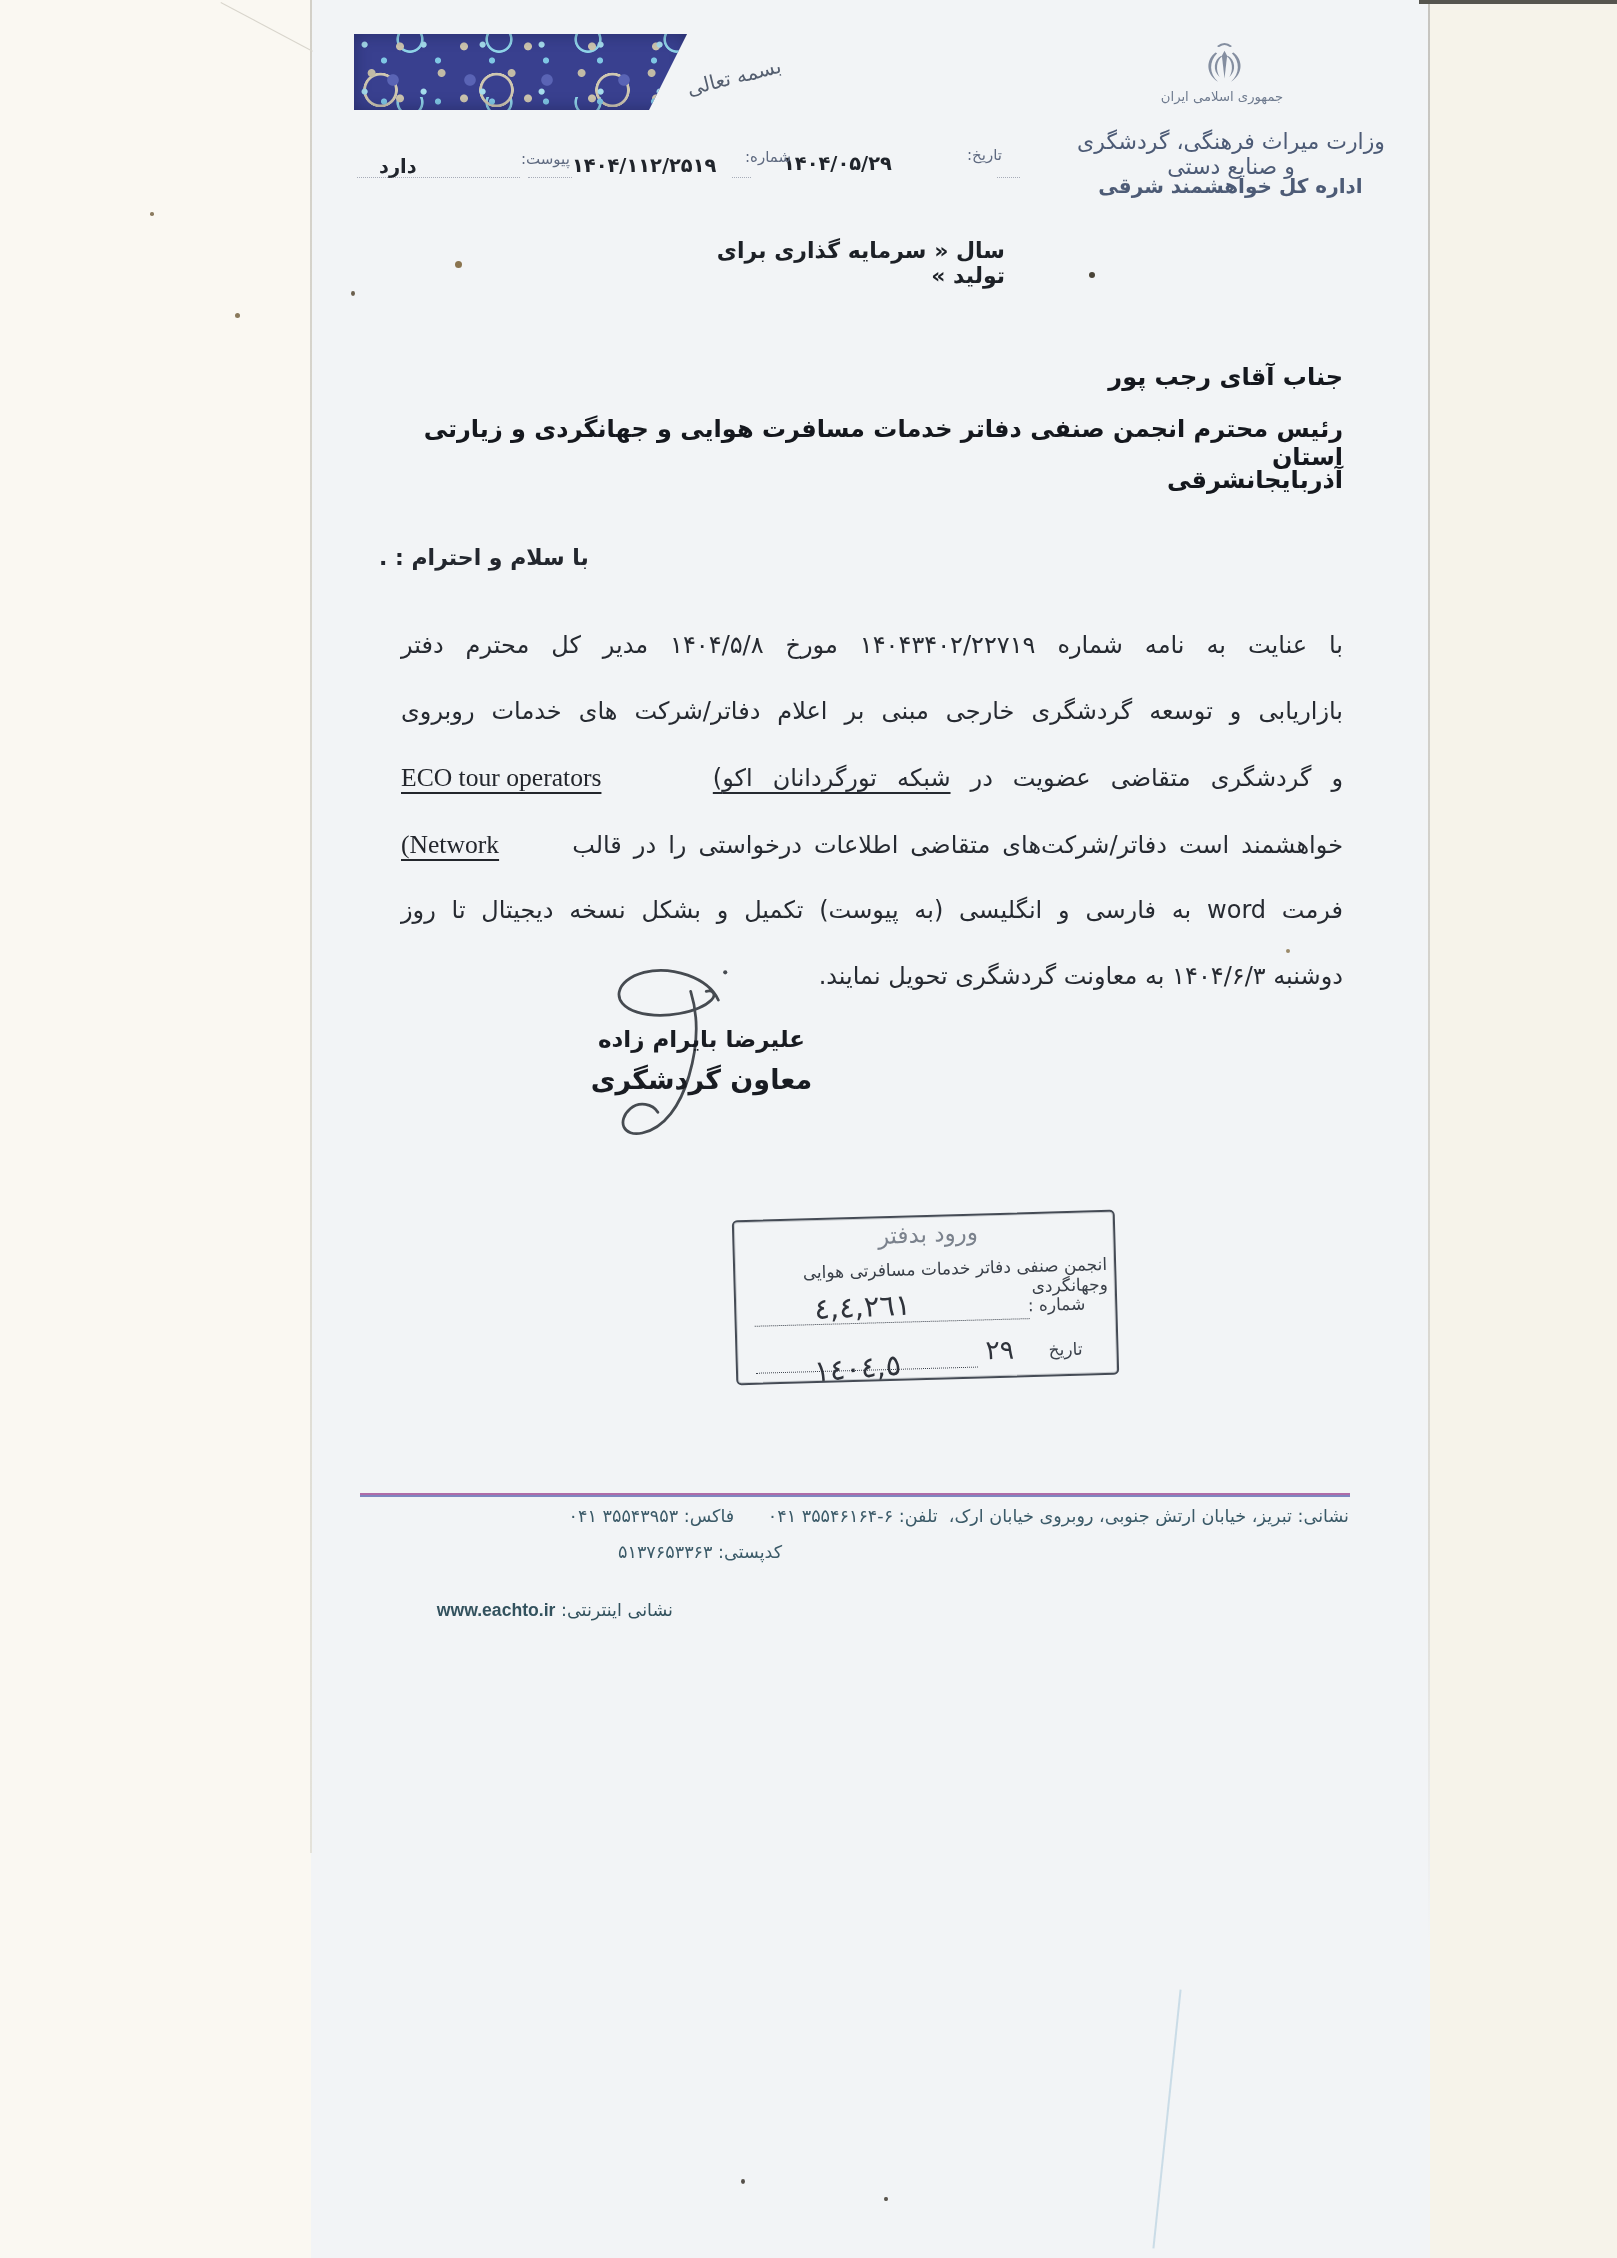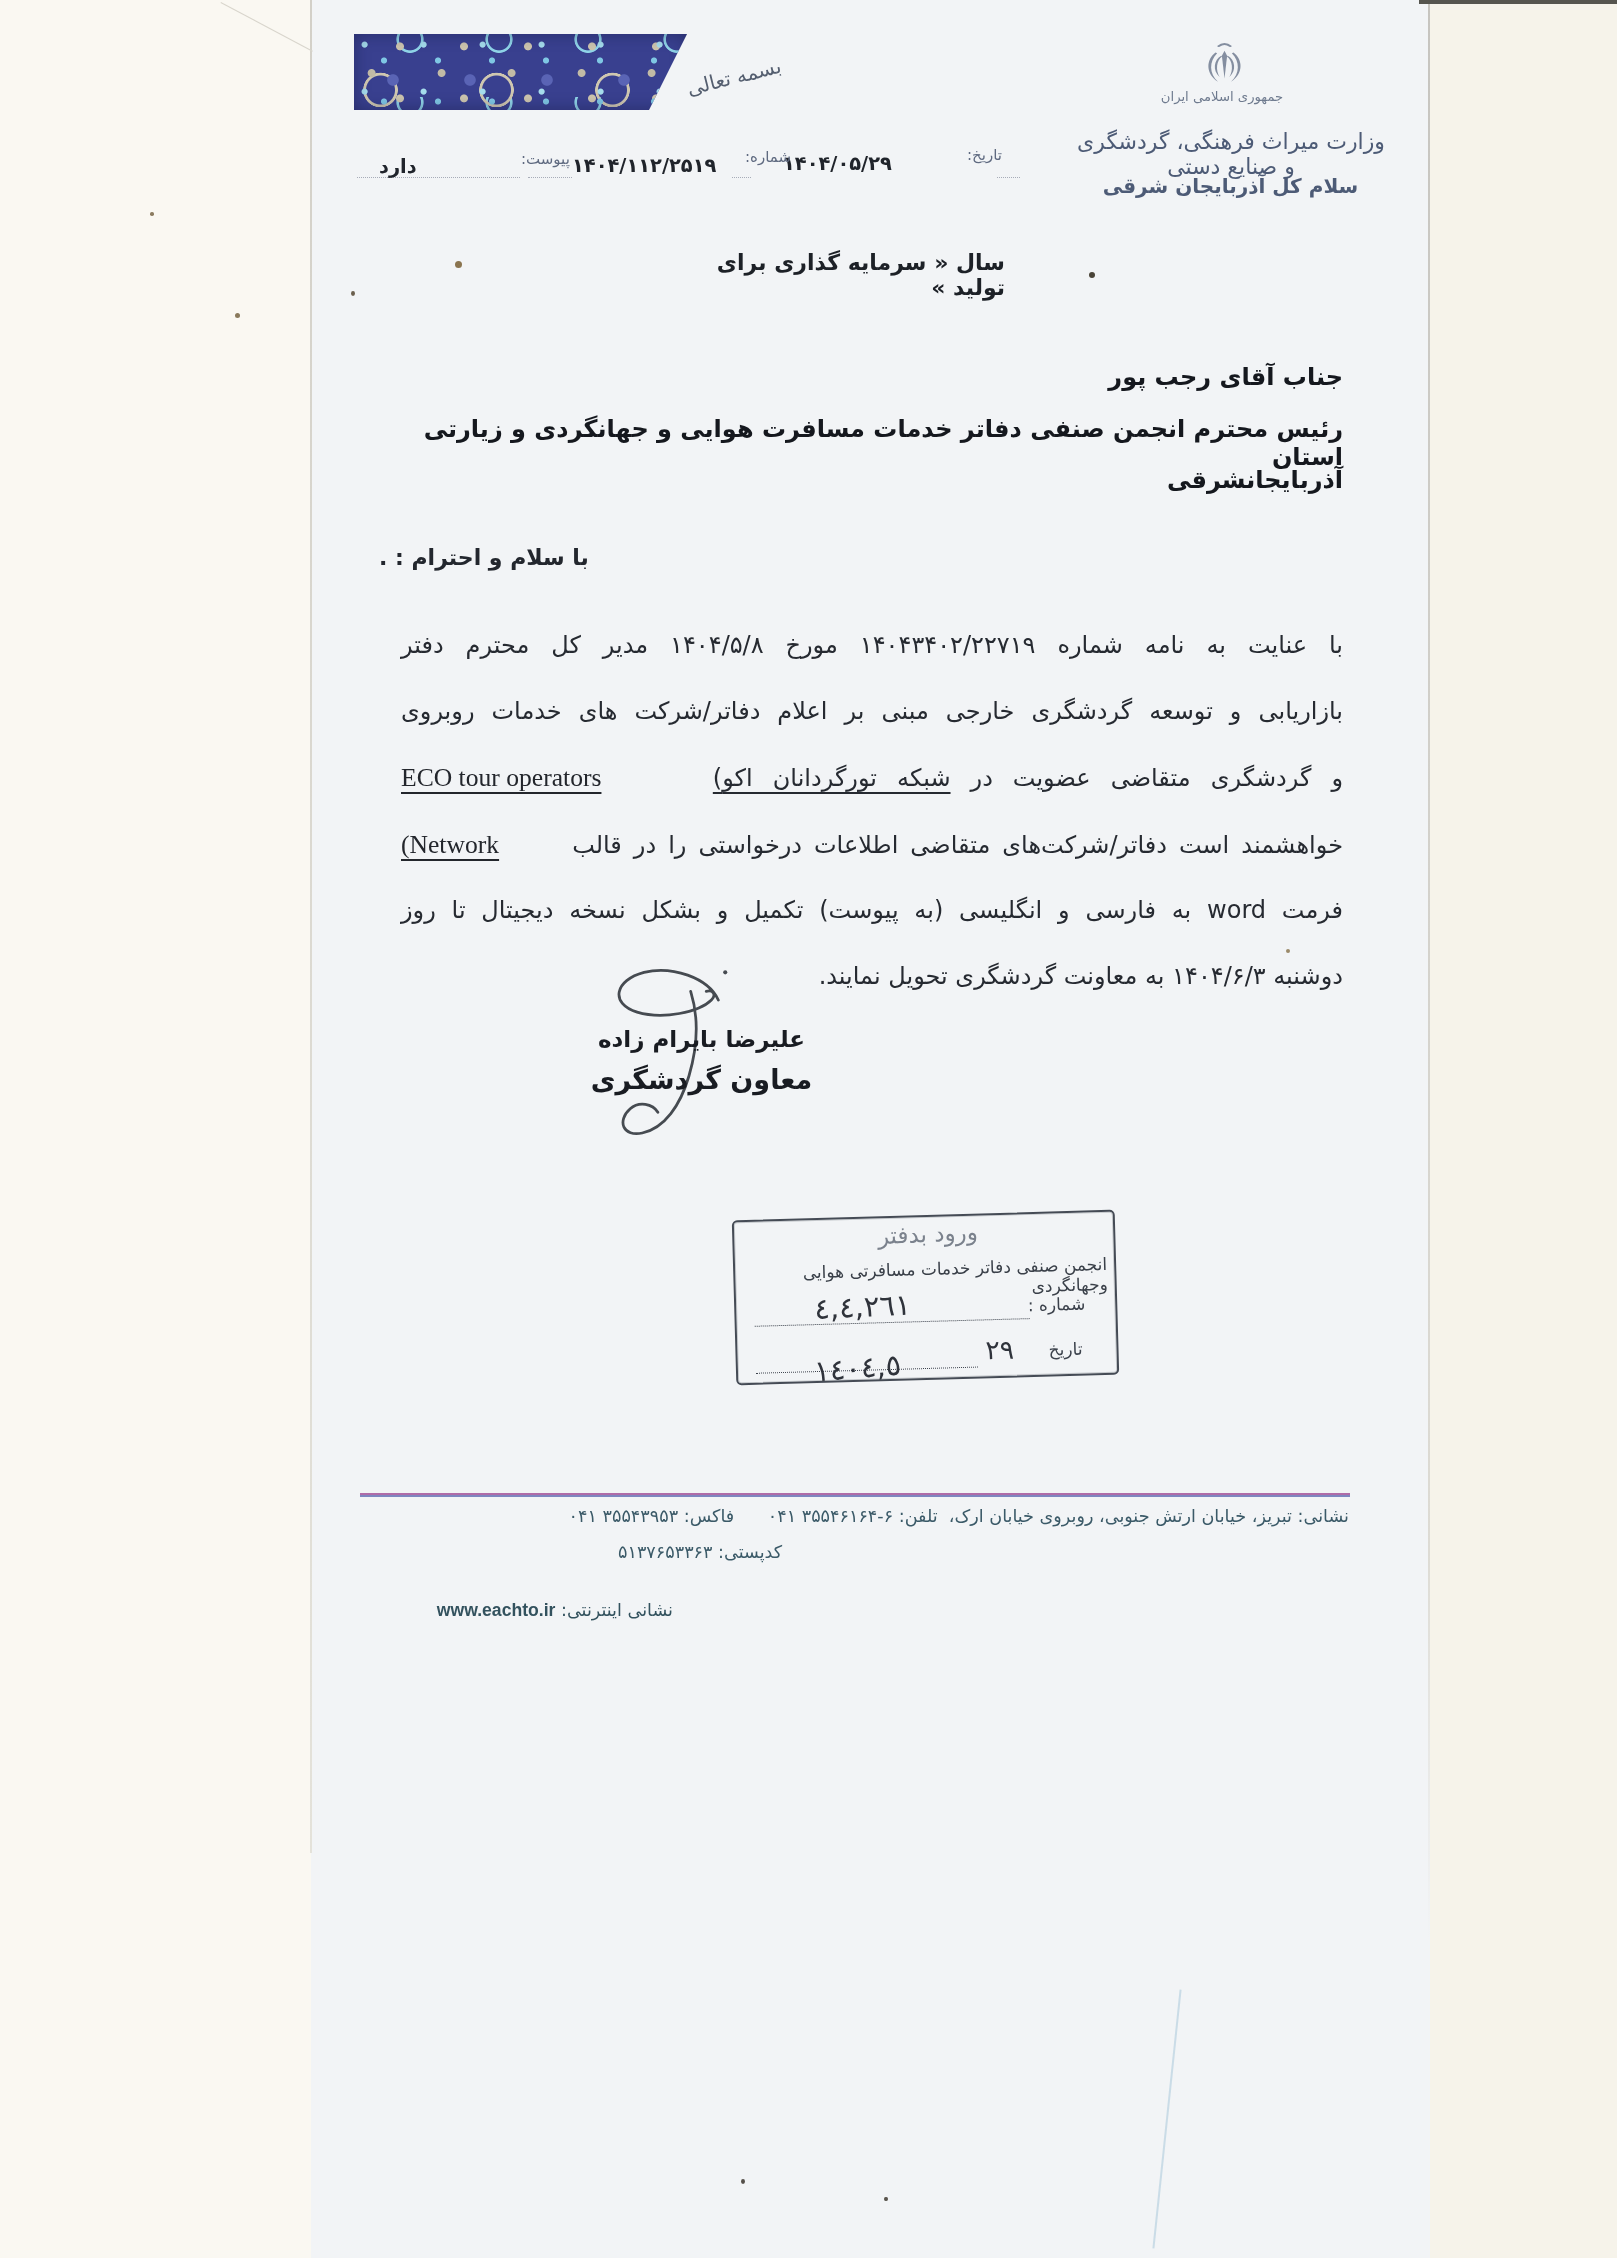--- a/index.html
+++ b/index.html
@@ -35,21 +35,21 @@
              text-align:center;}
   .gov-line{left:1134px;top:89px;width:176px;text-align:center;font-size:13.2px;color:#6e7a8e;}
   .ministry{left:1072px;top:129px;width:318px;text-align:center;font-size:22px;font-weight:400;color:#4d5b76;}
   .office{left:1098px;top:174px;width:265px;text-align:center;font-size:20px;font-weight:600;color:#4d5b76;}
   
   .meta-label{font-size:15px;color:#5f6a80;}
   .meta-value{font-size:19.4px;font-weight:bold;color:#20242b;letter-spacing:0.9px;direction:ltr;}
   .leader{border-bottom:1.8px dotted #a7acb8;height:0.9px;}
   
   .rtl{direction:rtl;}
-  .slogan{left:672px;top:250px;width:333px;text-align:right;font-size:22px;font-weight:bold;color:#1d2127;}
+  .slogan{left:672px;top:238px;width:333px;text-align:right;font-size:22px;font-weight:bold;color:#1d2127;}
   .recip{left:379px;width:964px;text-align:right;font-size:24px;font-weight:bold;color:#15181e;}
   .salut{left:379px;top:545px;width:964px;text-align:left;font-size:22px;font-weight:600;color:#23272e;}
   .bodyline{left:401px;width:942px;font-size:24px;color:#262a31;line-height:35px;}
   .just{text-align:justify;text-align-last:justify;}
   .flexline{display:flex;justify-content:space-between;align-items:baseline;direction:ltr;}
   .eng{font-family:"Liberation Serif",serif;font-size:25.6px;color:#23262c;direction:ltr;}
   .uline{text-decoration:underline;text-underline-offset:6.2px;text-decoration-thickness:1.8px;}
   .sig-name{left:556px;top:1026px;width:291px;text-align:center;font-size:23px;font-weight:bold;color:#191c22;}
   .sig-title{left:556px;top:1064px;width:291px;text-align:center;font-size:27px;font-weight:bold;color:#191c22;}
   
@@ -94,21 +94,21 @@
       <path d="M30 14 l3.2 6 L30 48 l-3.2-28 z"></path>
       <path d="M26 20 C17 25 15 38 24 46 C19 38 20 26 27 21 z"></path>
       <path d="M34 20 C43 25 45 38 36 46 C41 38 40 26 33 21 z"></path>
       <path d="M19 16 C7 25 7 42 22 52 C11 42 11 27 21 17 z"></path>
       <path d="M41 16 C53 25 53 42 38 52 C49 42 49 27 39 17 z"></path>
     </g>
   </svg>
 
   <div class="abs gov-line rtl">جمهوری اسلامی ایران</div>
   <div class="abs ministry rtl">وزارت میراث فرهنگی، گردشگری و صنایع دستی</div>
-  <div class="abs office rtl">سلام کل آذربایجان شرقی</div>
+  <div class="abs office rtl">اداره کل خواهشمند شرقی</div>
 
   <div class="abs leader" style="left:357px;top:176px;width:163px;"></div>
   <div class="abs leader" style="left:528px;top:176px;width:44px;"></div>
   <div class="abs leader" style="left:732px;top:176px;width:19.4px;"></div>
   <div class="abs leader" style="left:997px;top:176px;width:23px;"></div>
   <span class="abs meta-label rtl" style="left:967px;top:146px;">تاریخ:</span>
   <span class="abs meta-value" style="left:783px;top:152px;">۱۴۰۴/۰۵/۲۹</span>
   <span class="abs meta-label rtl" style="left:745px;top:148px;">شماره:</span>
   <span class="abs meta-value" style="left:572px;top:154px;">۱۴۰۴/۱۱۲/۲۵۱۹</span>
   <span class="abs meta-label rtl" style="left:521px;top:150px;">پیوست:</span>

